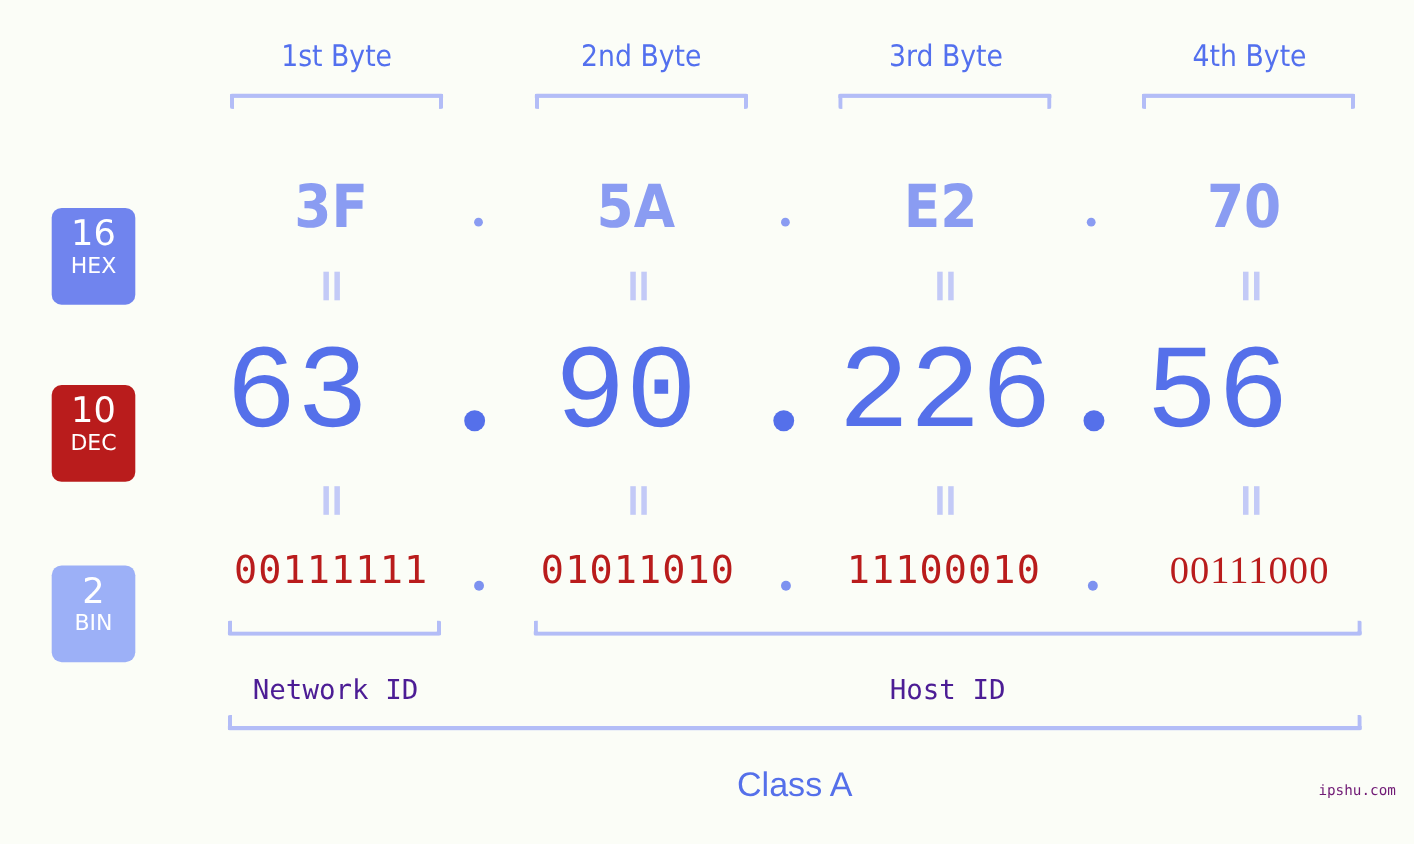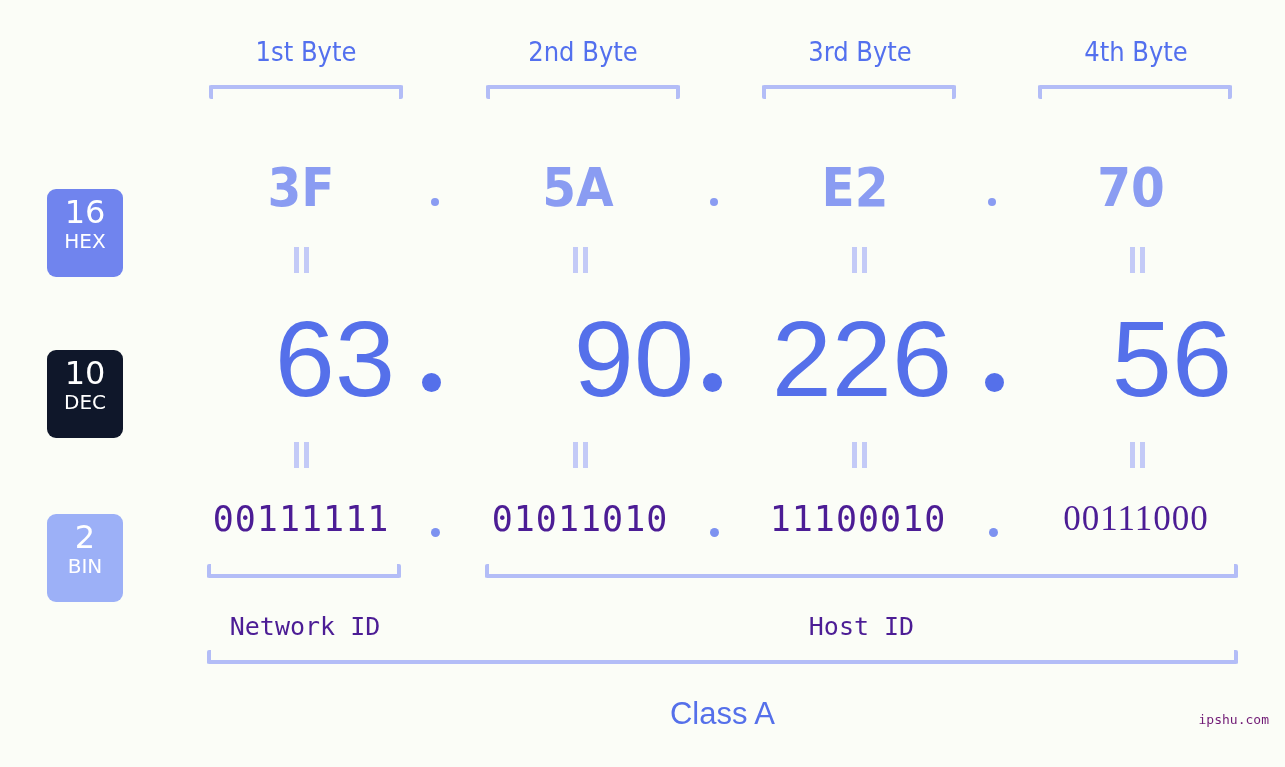--- a/index.html
+++ b/index.html
@@ -73,21 +73,21 @@
     font-weight: 400;
   }
   .badge .nam {
     display: block;
     font-family: "DejaVu Sans", sans-serif;
     font-size: 20px;
     line-height: 24px;
     font-weight: 400;
   }
   #badge-hex { top: 153px; height: 88px; background: #7084ee; }
-  #badge-dec { top: 314px; height: 88px; background: #0f172a; }
+  #badge-dec { top: 314px; height: 88px; background: #b91c1c; }
   #badge-bin { top: 478px; height: 88px; background: #9cb0f7; }
 
   
   .hex-val {
     position: absolute;
     top: 152px;
     height: 72px;
     line-height: 72px;
     text-align: center;
     font-family: "DejaVu Sans Condensed", "Liberation Sans Narrow", "Liberation Sans", sans-serif;
@@ -122,22 +122,22 @@
   .eq i + i { margin-left: 5px; }
   .eq-row1 { top: 247px; }
   .eq-row2 { top: 442px; }
 
   
   .dec-val {
     position: absolute;
     top: 300px;
     height: 118px;
     line-height: 118px;
-    text-align: right;
-    font-family: Liberation Sans, sans-serif;
+    text-align: left;
+    font-family: Liberation Mono, monospace;
     font-size: 108px;
     font-weight: 400;
     color: #5570ea;
     white-space: nowrap;
   }
   .dec-dot {
     position: absolute;
     top: 373px;
     width: 19px;
     height: 19px;
@@ -148,21 +148,21 @@
   
   .bin-val {
     position: absolute;
     top: 495px;
     height: 48px;
     line-height: 48px;
     text-align: center;
     font-family: "DejaVu Sans Mono", "Liberation Mono", monospace;
     font-size: 35px;
     letter-spacing: 1px;
-    color: #4c1d95;
+    color: #b91c1c;
     white-space: nowrap;
   }
   .bin-dot {
     position: absolute;
     top: 528px;
     width: 9px;
     height: 9px;
     border-radius: 50%;
     background: #7d92f0;
   }

